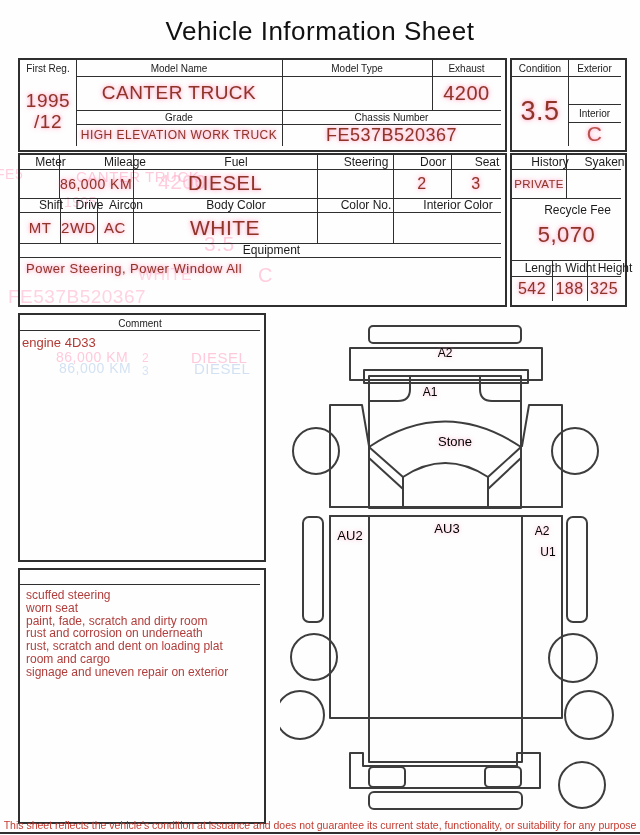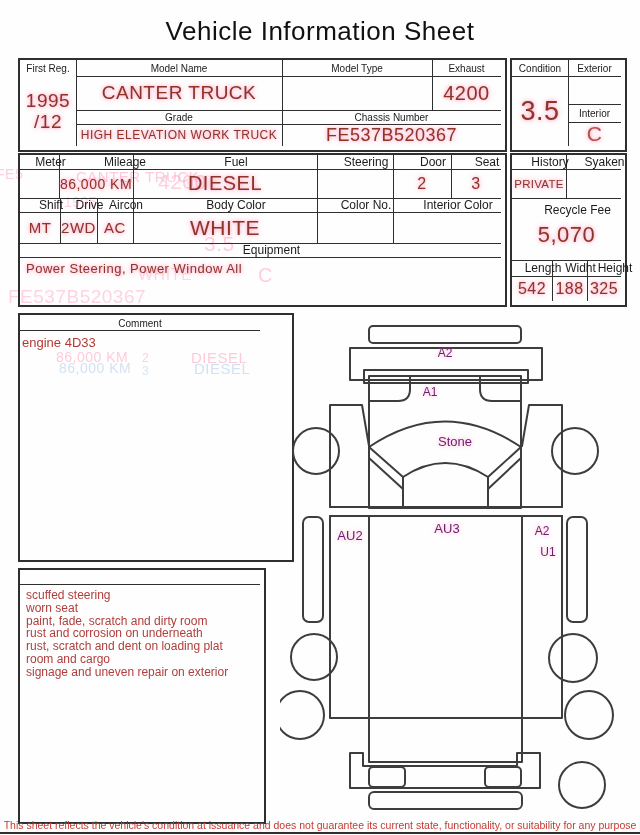--- a/index.html
+++ b/index.html
@@ -13,21 +13,21 @@
   .lbl9{font-size:12px;color:#1b1b1b;margin-left:11px;}
   .val{color:#8e3529;letter-spacing:.5px;
        text-shadow:0 0 5px rgba(255,130,172,.85),0 0 2px rgba(255,170,200,.55);}
   .valc{color:#b8524c;}
   .title{position:absolute;left:0;top:16px;width:640px;text-align:center;
          font-size:26px;color:#111;letter-spacing:.5px;}
   .redtext{color:#b13a34;}
   .notetext{color:#b03e3c;font-size:12px;line-height:12.8px;white-space:nowrap;}
   .ghost{position:absolute;color:#ff9fc0;opacity:.5;white-space:nowrap;pointer-events:none;letter-spacing:.5px;}
   .gblue{color:#a8c6e8;}
-  .dlabel{position:absolute;color:#701a75;text-align:center;
+  .dlabel{position:absolute;color:#000000;text-align:center;
           text-shadow:0 0 4px rgba(255,140,175,.7);}
   .disclaimer{position:absolute;left:0;top:819px;width:640px;text-align:center;
               font-size:10.5px;color:#c43b31;}
   .bottombar{position:absolute;left:0;top:832px;width:640px;height:2px;background:#2f2f2f;}
   svg{position:absolute;left:280px;top:315px;}
 </style>
 </head>
 <body>
 
 <div id="page">
@@ -152,21 +152,21 @@
     <div class="cell val" style="left:0;top:66px;width:109px;height:28px;font-size:22px">5,070</div>
 
     <div class="cell lbl9" style="left:0;top:105px;width:40px;height:16px">Length</div>
     <div class="cell lbl9" style="left:40px;top:105px;width:35px;height:16px">Widht</div>
     <div class="cell lbl9" style="left:75px;top:105px;width:34px;height:16px">Height</div>
     <div class="cell val" style="left:0;top:121px;width:40px;height:25px;font-size:16px">542</div>
     <div class="cell val" style="left:40px;top:121px;width:35px;height:25px;font-size:16px">188</div>
     <div class="cell val" style="left:75px;top:121px;width:34px;height:25px;font-size:16px">325</div>
   </div>
 
-  <div class="box" style="left:18px;top:313px;width:244px;height:245px;padding-left:28px;">
+  <div class="box" style="left:18px;top:313px;width:244px;height:245px;">
     <div class="cell lbl" style="left:0;top:2px;width:240px;height:13px">Comment</div>
     <div class="hl" style="left:0;top:15px;width:240px"></div>
     <div class="redtext" style="position:absolute;left:2px;top:20px;font-size:13px">engine 4D33</div>
   </div>
 
   <div class="box" style="left:18px;top:568px;width:244px;height:252px;">
     <div class="hl" style="left:0;top:14px;width:240px"></div>
     <div style="position:absolute;left:6px;top:19px;width:232px">
       <div class="notetext">scuffed steering</div>
       <div class="notetext">worn seat</div>

